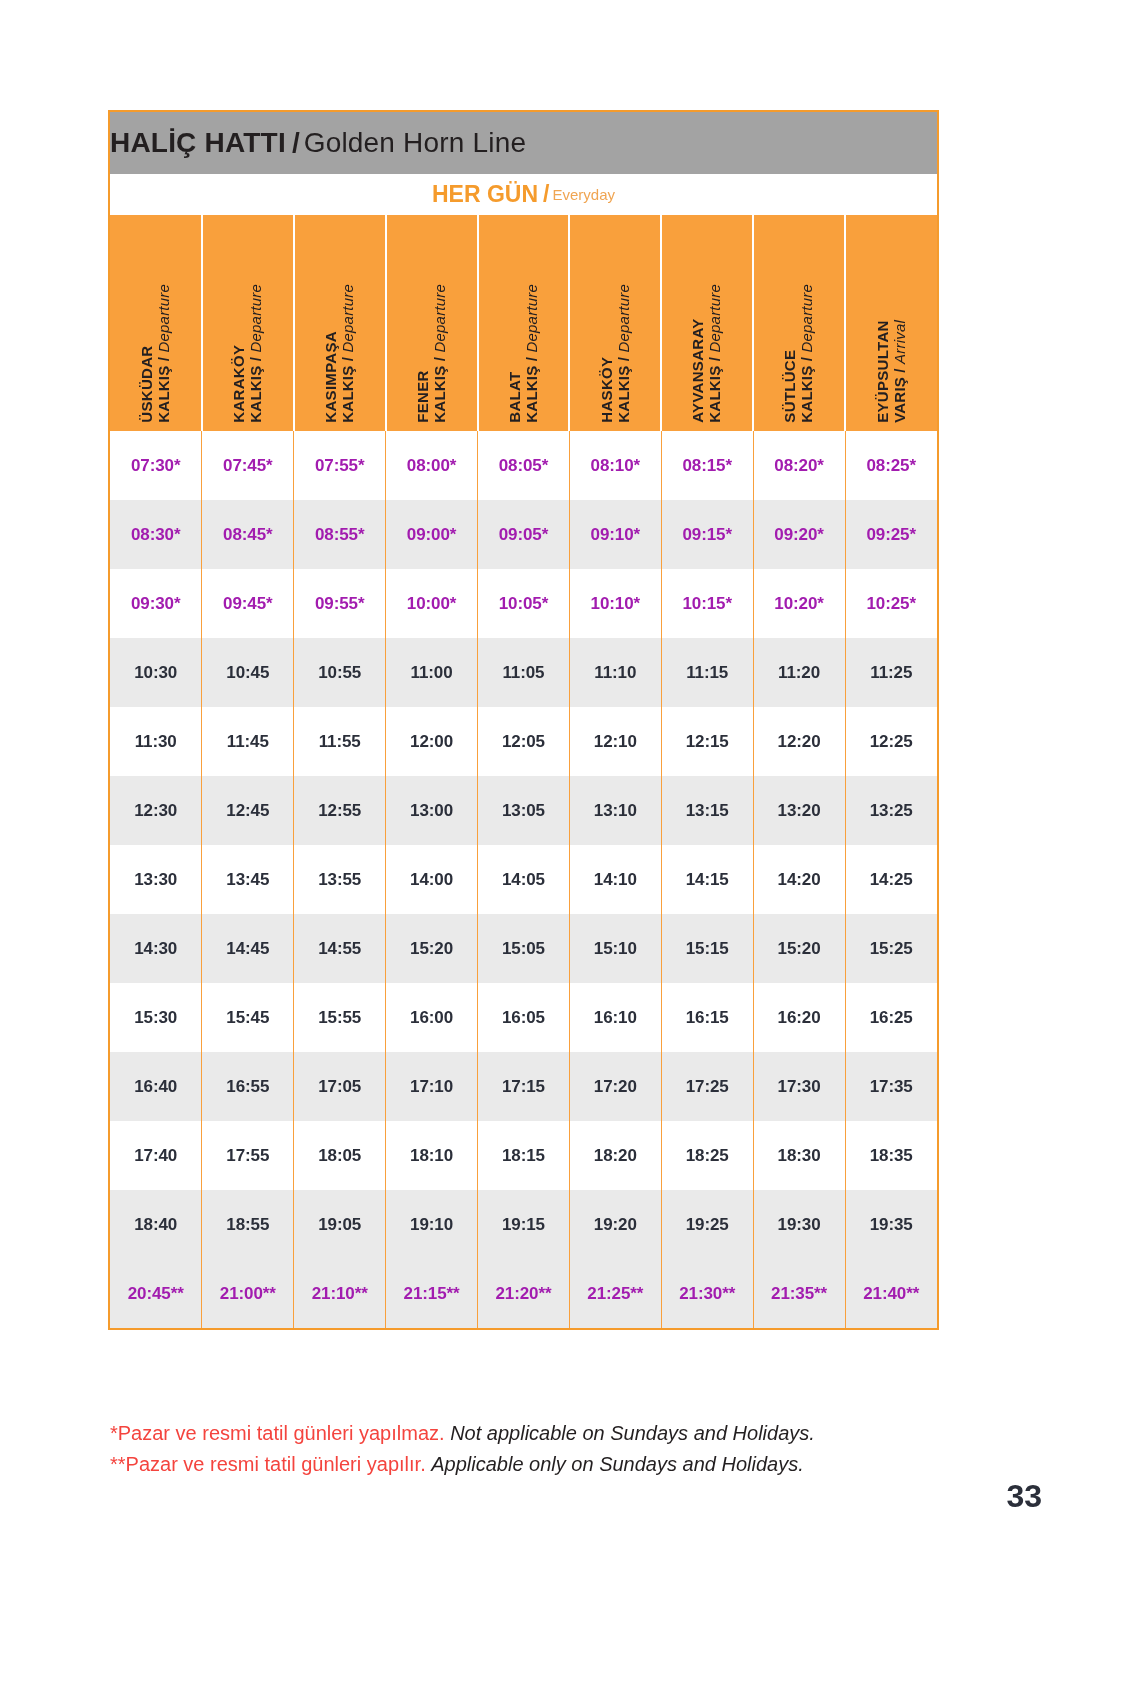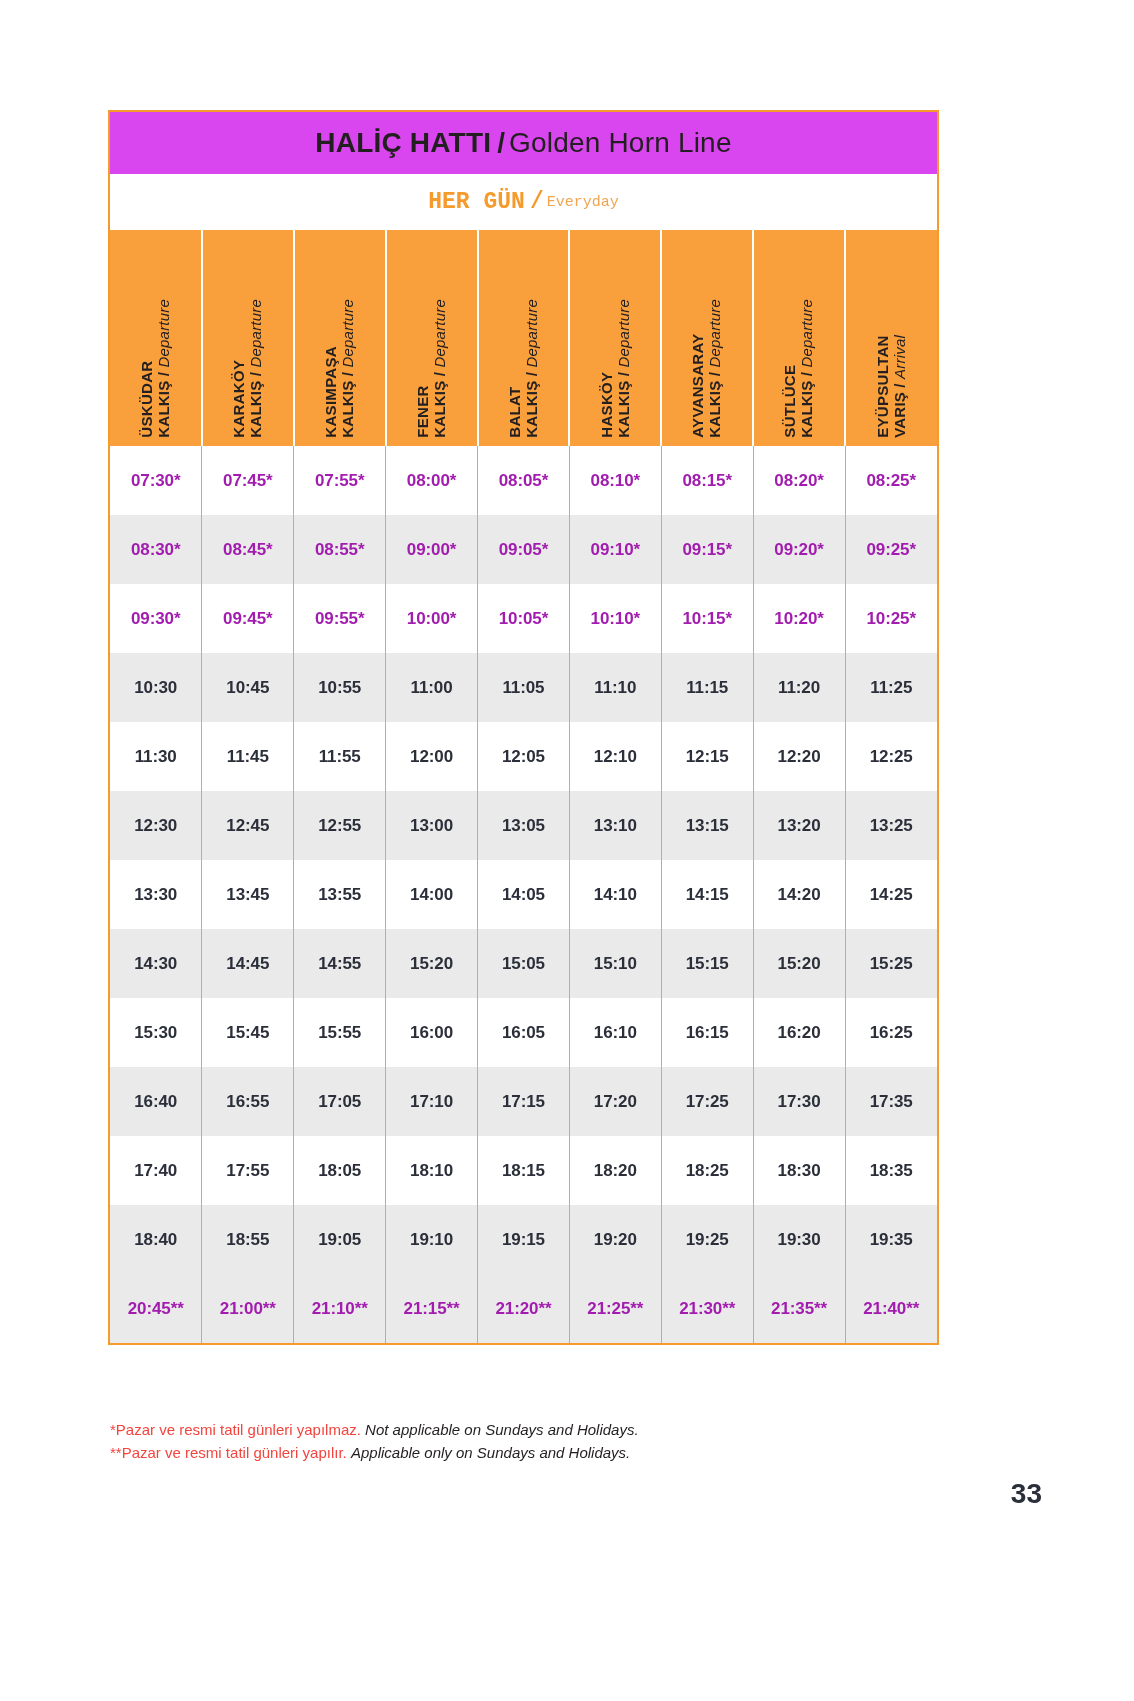--- a/index.html
+++ b/index.html
@@ -24,25 +24,25 @@
     position: absolute;
     left: 108px;
     top: 110px;
     width: 831px;
     border: 2px solid #F59B2C;
     background: #ffffff;
   }
 
   
   .title-bar {
-    background: #d946ef;
+    background: #a3a3a3;
     height: 62px;
     display: flex;
     align-items: center;
-    justify-content: center;
+    justify-content: flex-start;
     white-space: nowrap;
   }
   .title-tr {
     font-size: 28px;
     font-weight: 700;
     color: #231f20;
     letter-spacing: 0.2px;
   }
   .title-slash {
     font-size: 28px;
@@ -53,27 +53,26 @@
   .title-en {
     font-size: 28px;
     font-weight: 400;
     color: #231f20;
     letter-spacing: 0.2px;
   }
 
   
   .subtitle-bar {
     background: #ffffff;
-    height: 56px;
+    height: 41px;
     display: flex;
     align-items: center;
     justify-content: center;
     white-space: nowrap;
     border-bottom: 0;
-    font-family: Liberation Mono, monospace;
   }
   .sub-tr {
     font-size: 23px;
     font-weight: 700;
     color: #F59B2C;
   }
   .sub-slash {
     font-size: 23px;
     font-weight: 700;
     color: #F59B2C;
@@ -154,40 +153,40 @@
   td.tcell.note   { color: #a21caf; margin-top: 17px; }
 
   
   .footnotes {
     position: absolute;
     left: 110px;
     top: 1418px;
     width: 800px;
   }
   .fn-line {
-    font-size: 15px;
+    font-size: 20px;
     line-height: 1.55;
     white-space: nowrap;
   }
   .fn-tr {
     color: #F4443E;
     font-weight: 400;
   }
   .fn-en {
     color: #231f20;
     font-style: italic;
     font-weight: 400;
   }
 
   
   .page-number {
     position: absolute;
     right: 92px;
     top: 1478px;
-    font-size: 28px;
+    font-size: 32px;
     font-weight: 700;
     color: #2b2f3a;
   }
 </style>
 </head>
 <body>
 
 <div class="page">
 
   <div class="timetable">

